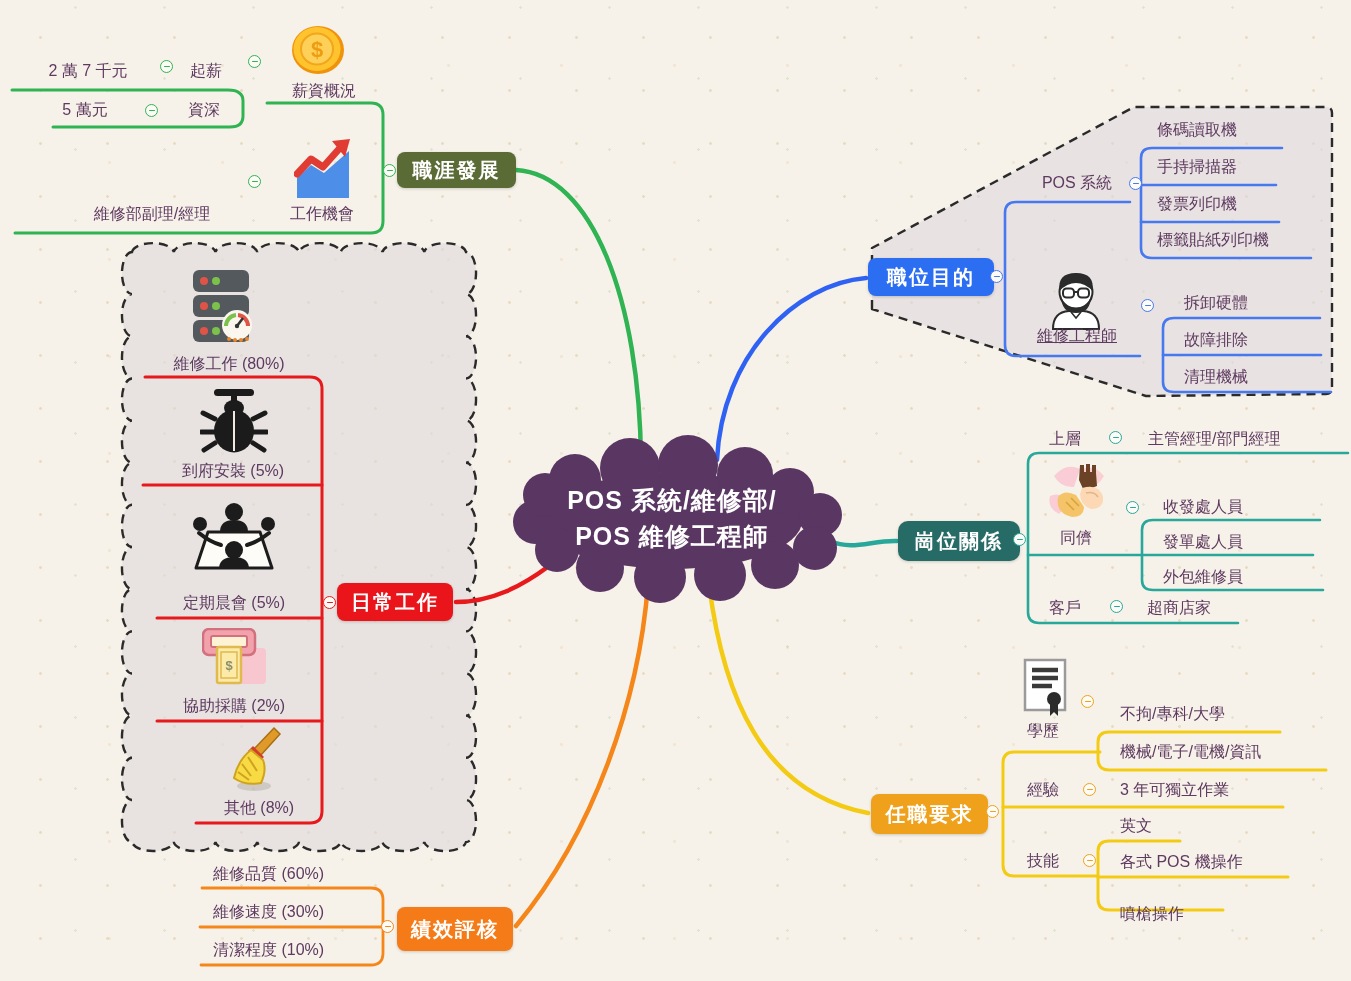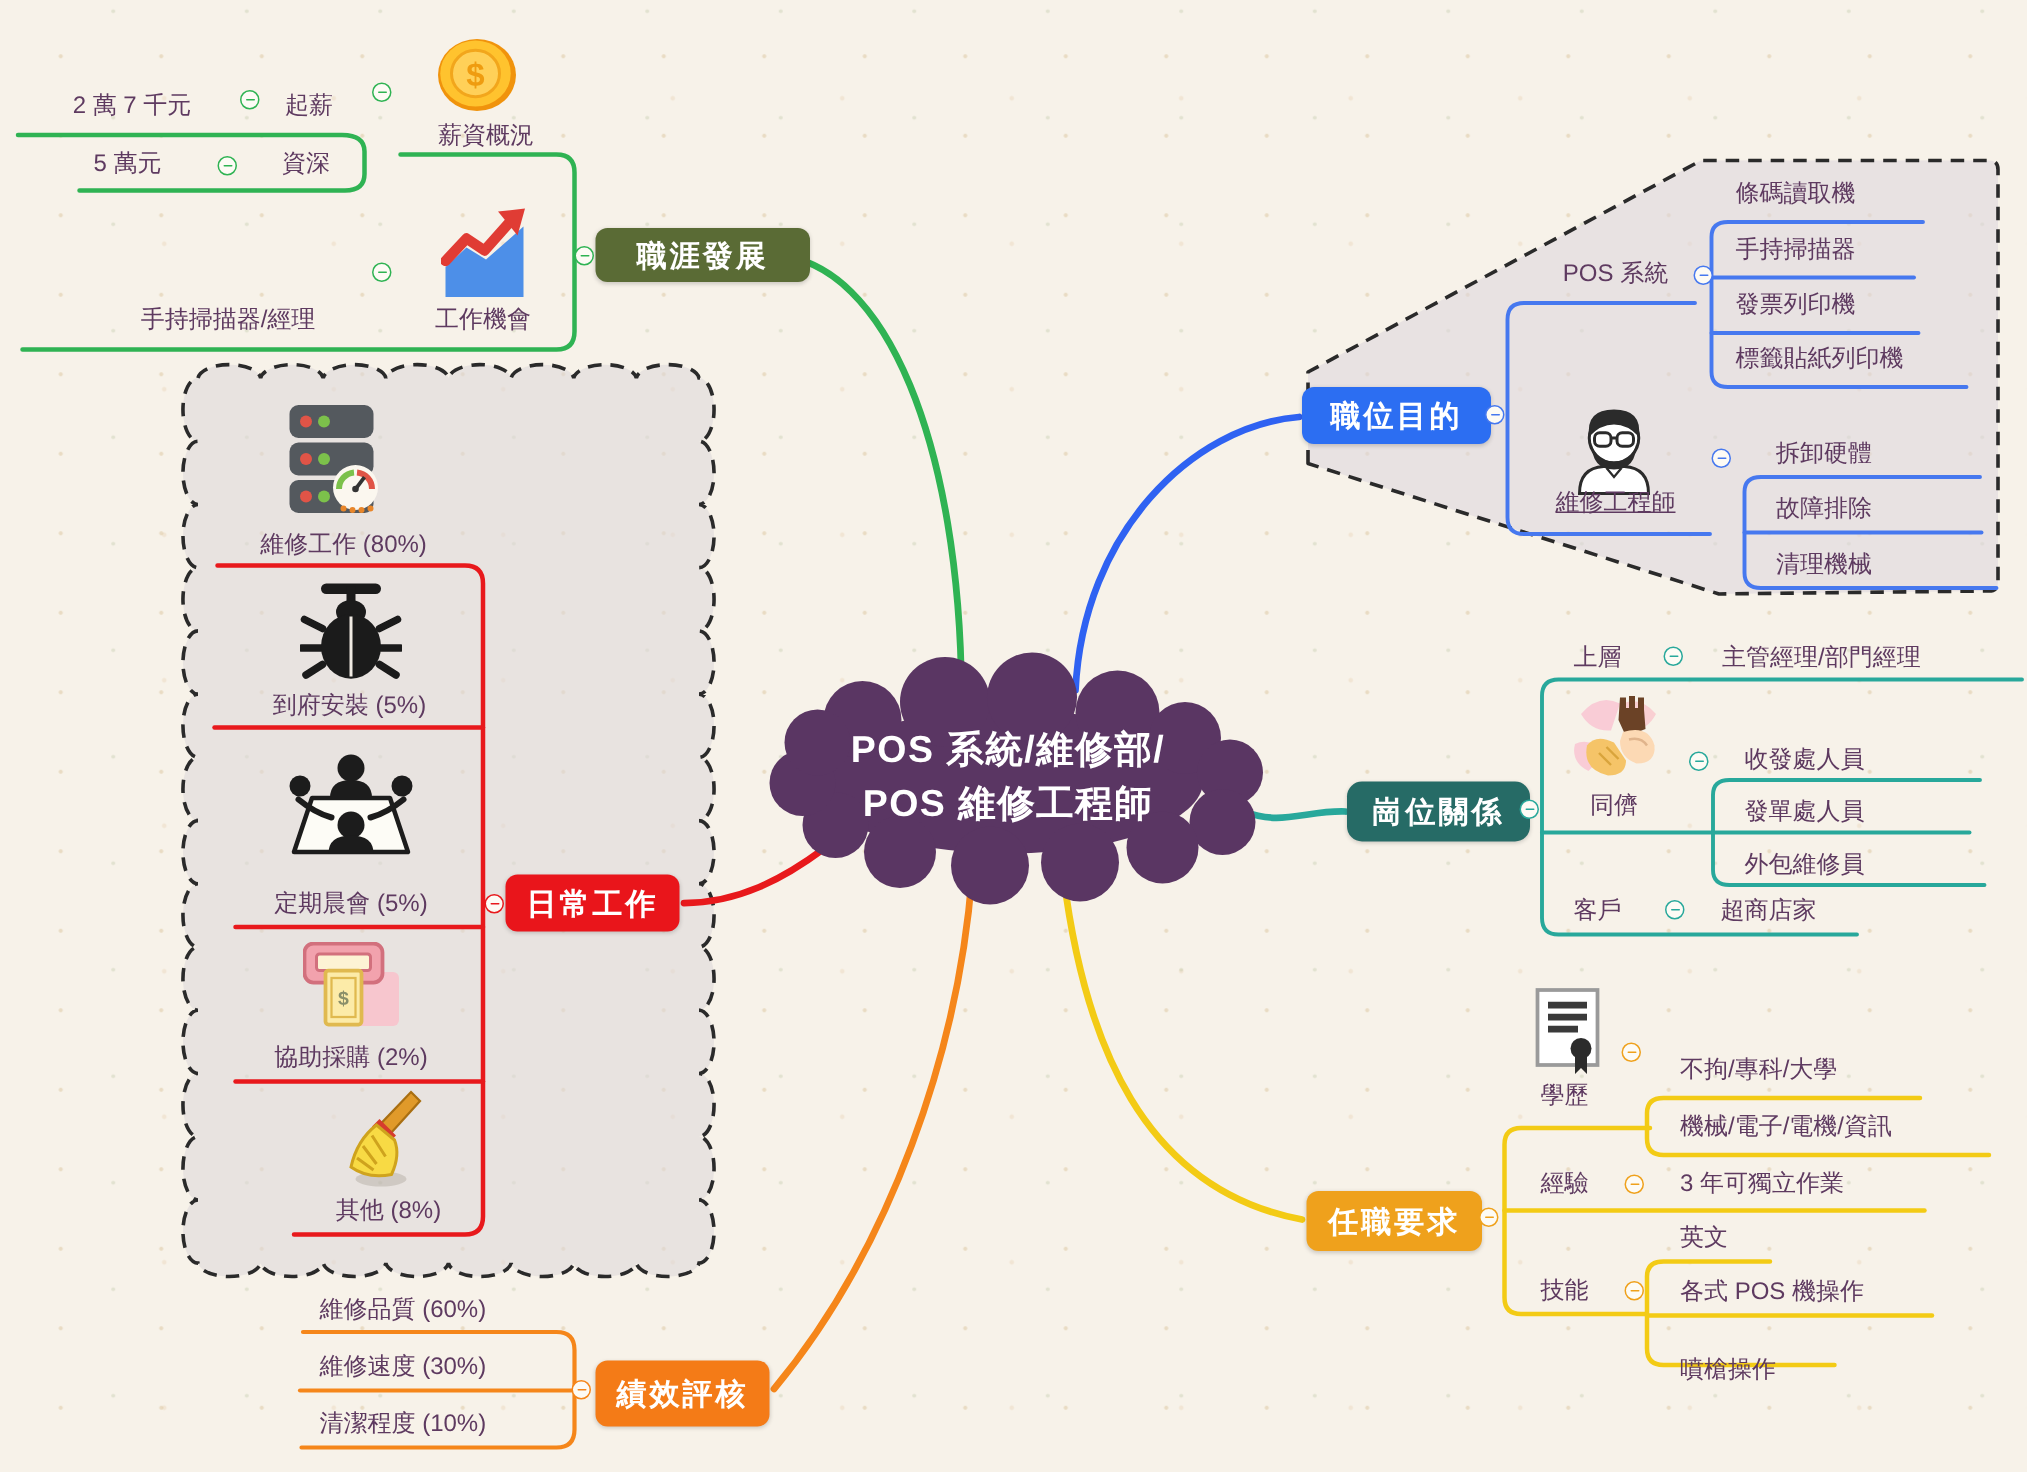--- a/index.html
+++ b/index.html
@@ -116,21 +116,21 @@
         <circle cx="57" cy="120" r="22"></circle>
       <circle cx="35" cy="92" r="22"></circle>
         <circle cx="45" cy="65" r="22"></circle>
     </g>
   </svg>
   <div class="cloudtxt">
     <div>POS 系統/維修部/</div>
     <div>POS 維修工程師</div>
   </div>
 
-  <div class="node" style="left:397px;top:152px;width:143px;height:36px;background:#5a6b35;">
+  <div class="node" style="left:397px;top:152px;width:119px;height:36px;background:#5a6b35;">
       <span>職涯發展</span>
     </div>
   <div class="node" style="left:868px;top:258px;width:126px;height:38px;background:#2c6ef2;">
       <span>職位目的</span>
     </div>
   <div class="node" style="left:898px;top:521px;width:122px;height:40px;background:#266b66;border-radius:10px;">
       <span>崗位關係</span>
     </div>
   <div class="node" style="left:337px;top:583px;width:116px;height:38px;background:#e9151b;">
       <span>日常工作</span>
@@ -140,21 +140,21 @@
     </div>
   <div class="node" style="left:397px;top:907px;width:116px;height:44px;background:#f47b17;">
       <span>績效評核</span>
     </div>
 
   <div class="lbl ctr" style="left:88px;top:59px;">2 萬 7 千元</div>
   <div class="lbl ctr" style="left:206px;top:59px;">起薪</div>
   <div class="lbl ctr" style="left:85px;top:98px;">5 萬元</div>
   <div class="lbl ctr" style="left:204px;top:98px;">資深</div>
   <div class="lbl ctr" style="left:324px;top:79px;">薪資概況</div>
-  <div class="lbl ctr" style="left:152px;top:202px;">手持掃描器/經理</div>
+  <div class="lbl ctr" style="left:152px;top:202px;">維修部副理/經理</div>
   <div class="lbl ctr" style="left:322px;top:202px;">工作機會</div>
 
   <div class="lbl ctr" style="left:1077px;top:171px;">POS 系統</div>
   <div class="lbl" style="left:1157px;top:118px;">條碼讀取機</div>
   <div class="lbl" style="left:1157px;top:155px;">手持掃描器</div>
   <div class="lbl" style="left:1157px;top:192px;">發票列印機</div>
   <div class="lbl" style="left:1157px;top:228px;">標籤貼紙列印機</div>
   <div class="lbl ctr" style="left:1077px;top:324px;text-decoration:underline;">維修工程師</div>
   <div class="lbl" style="left:1184px;top:291px;">拆卸硬體</div>
   <div class="lbl" style="left:1184px;top:328px;">故障排除</div>

